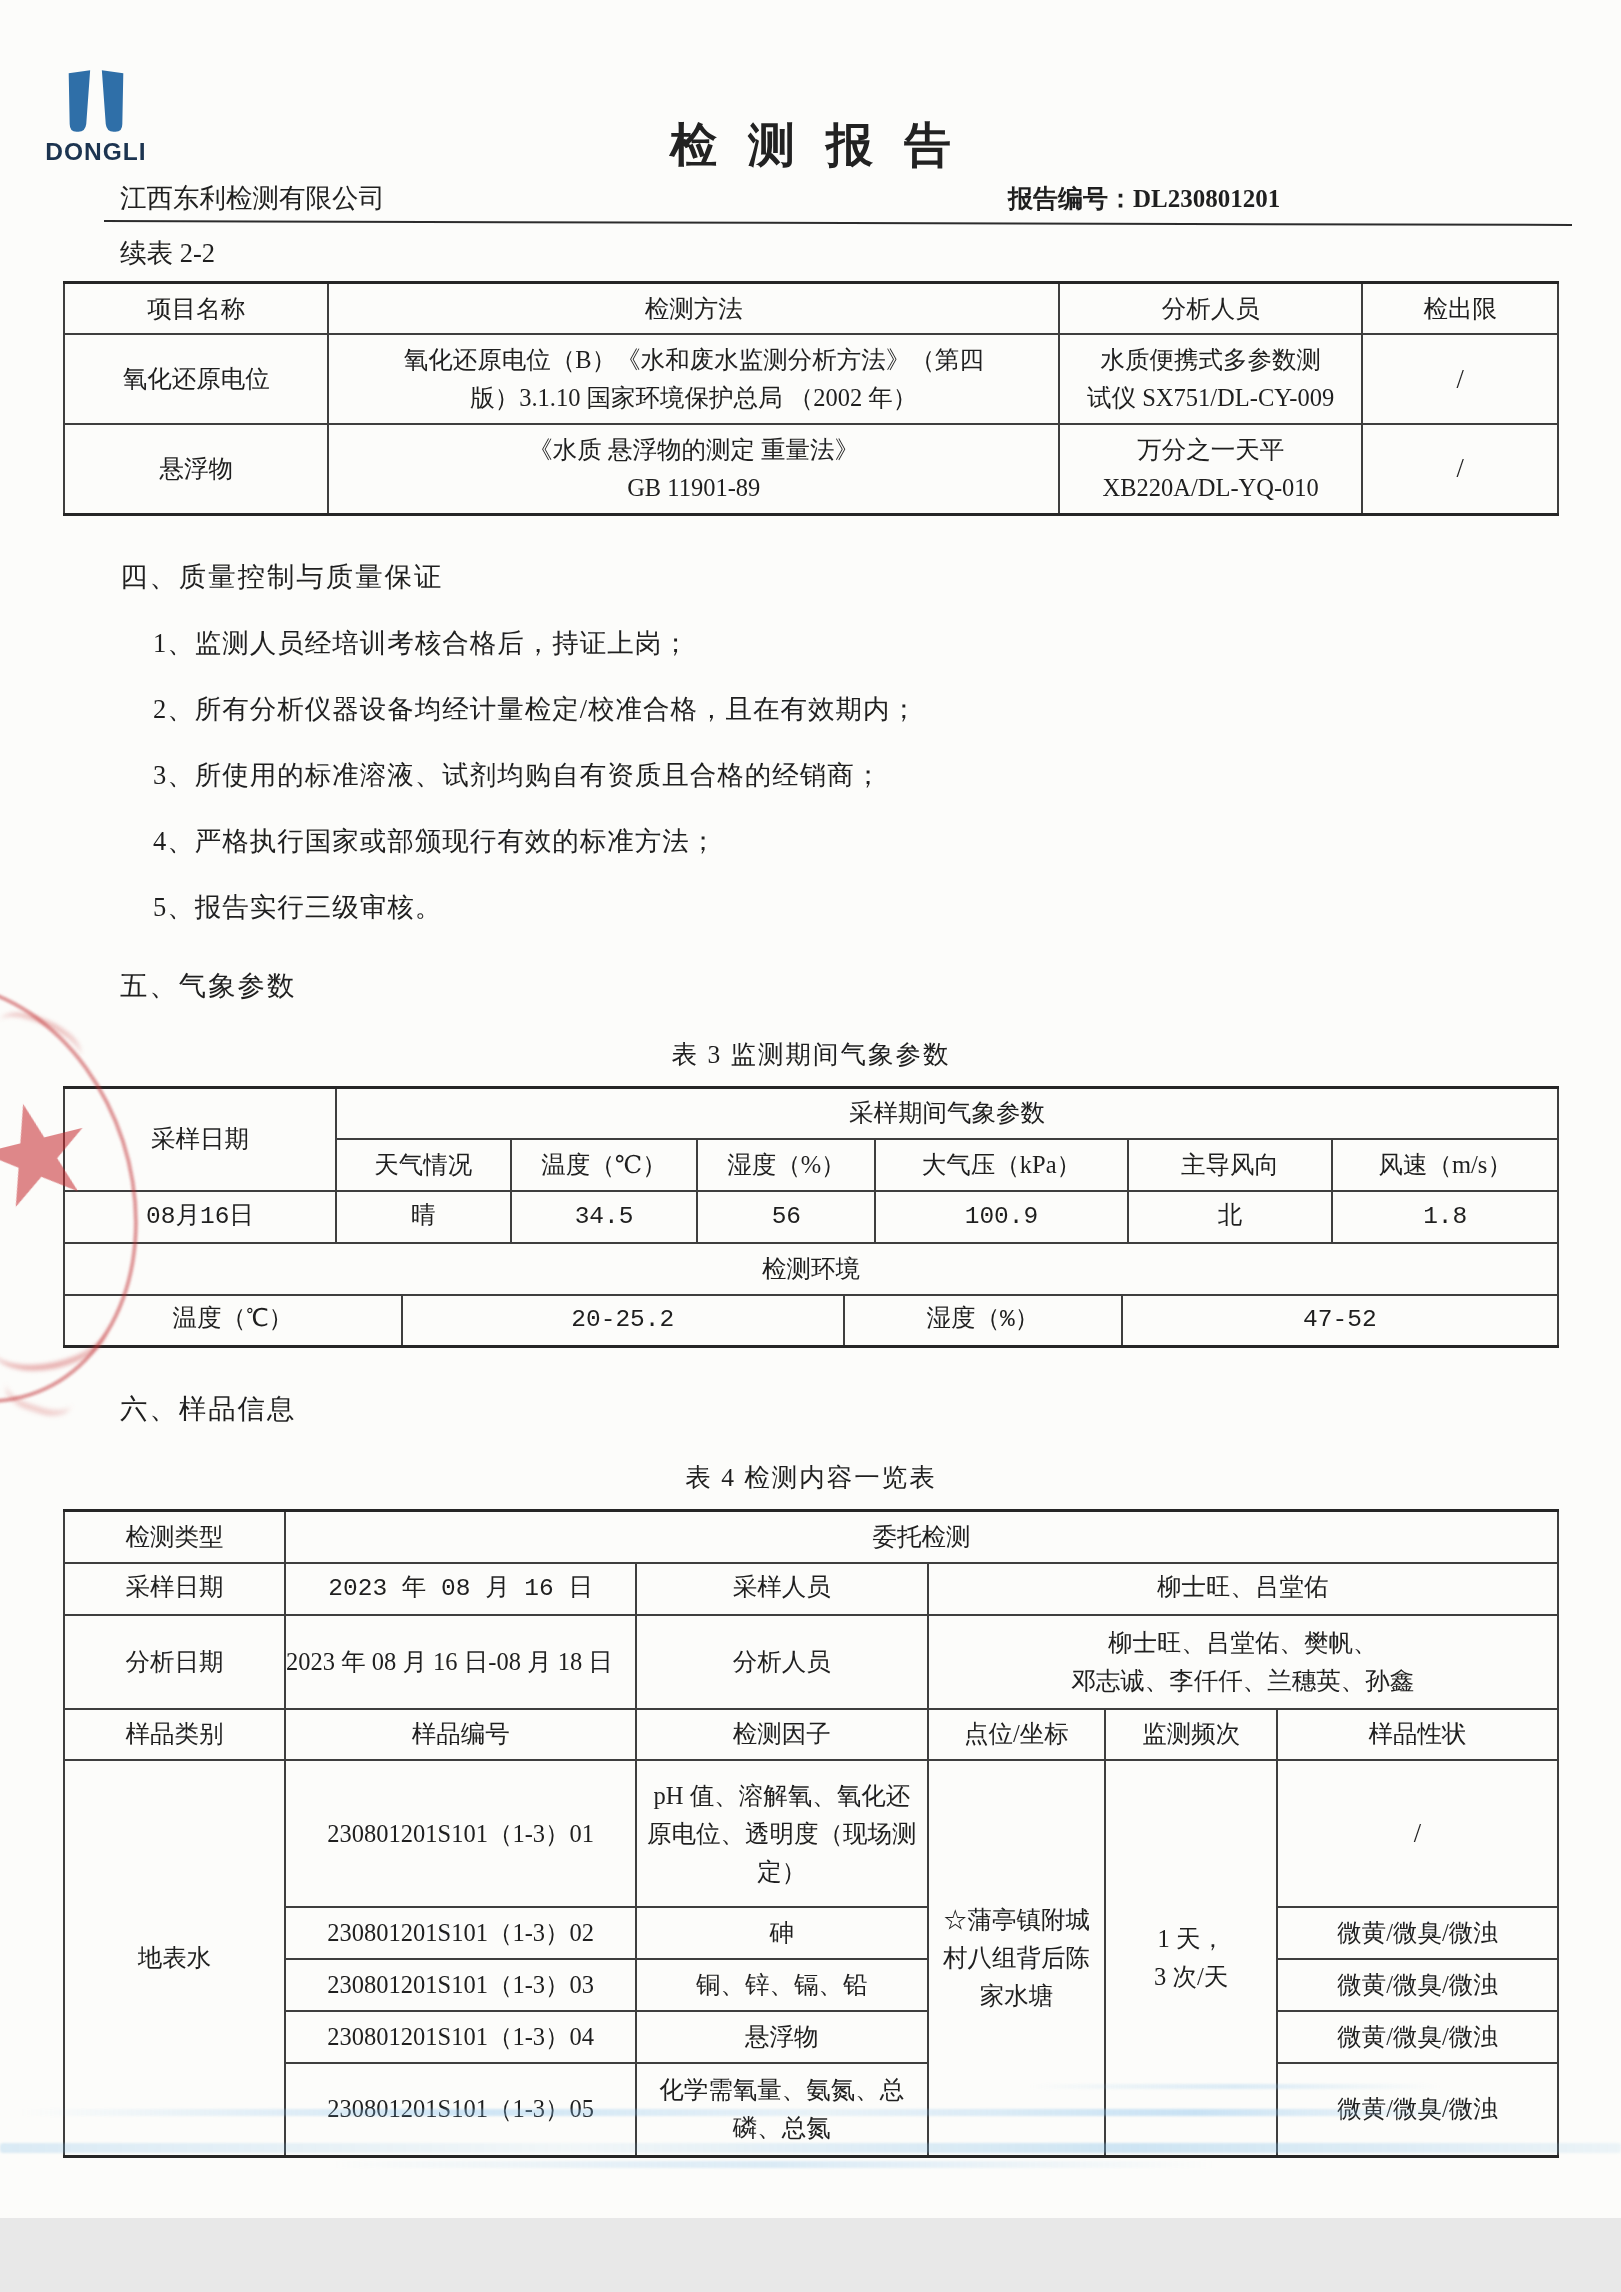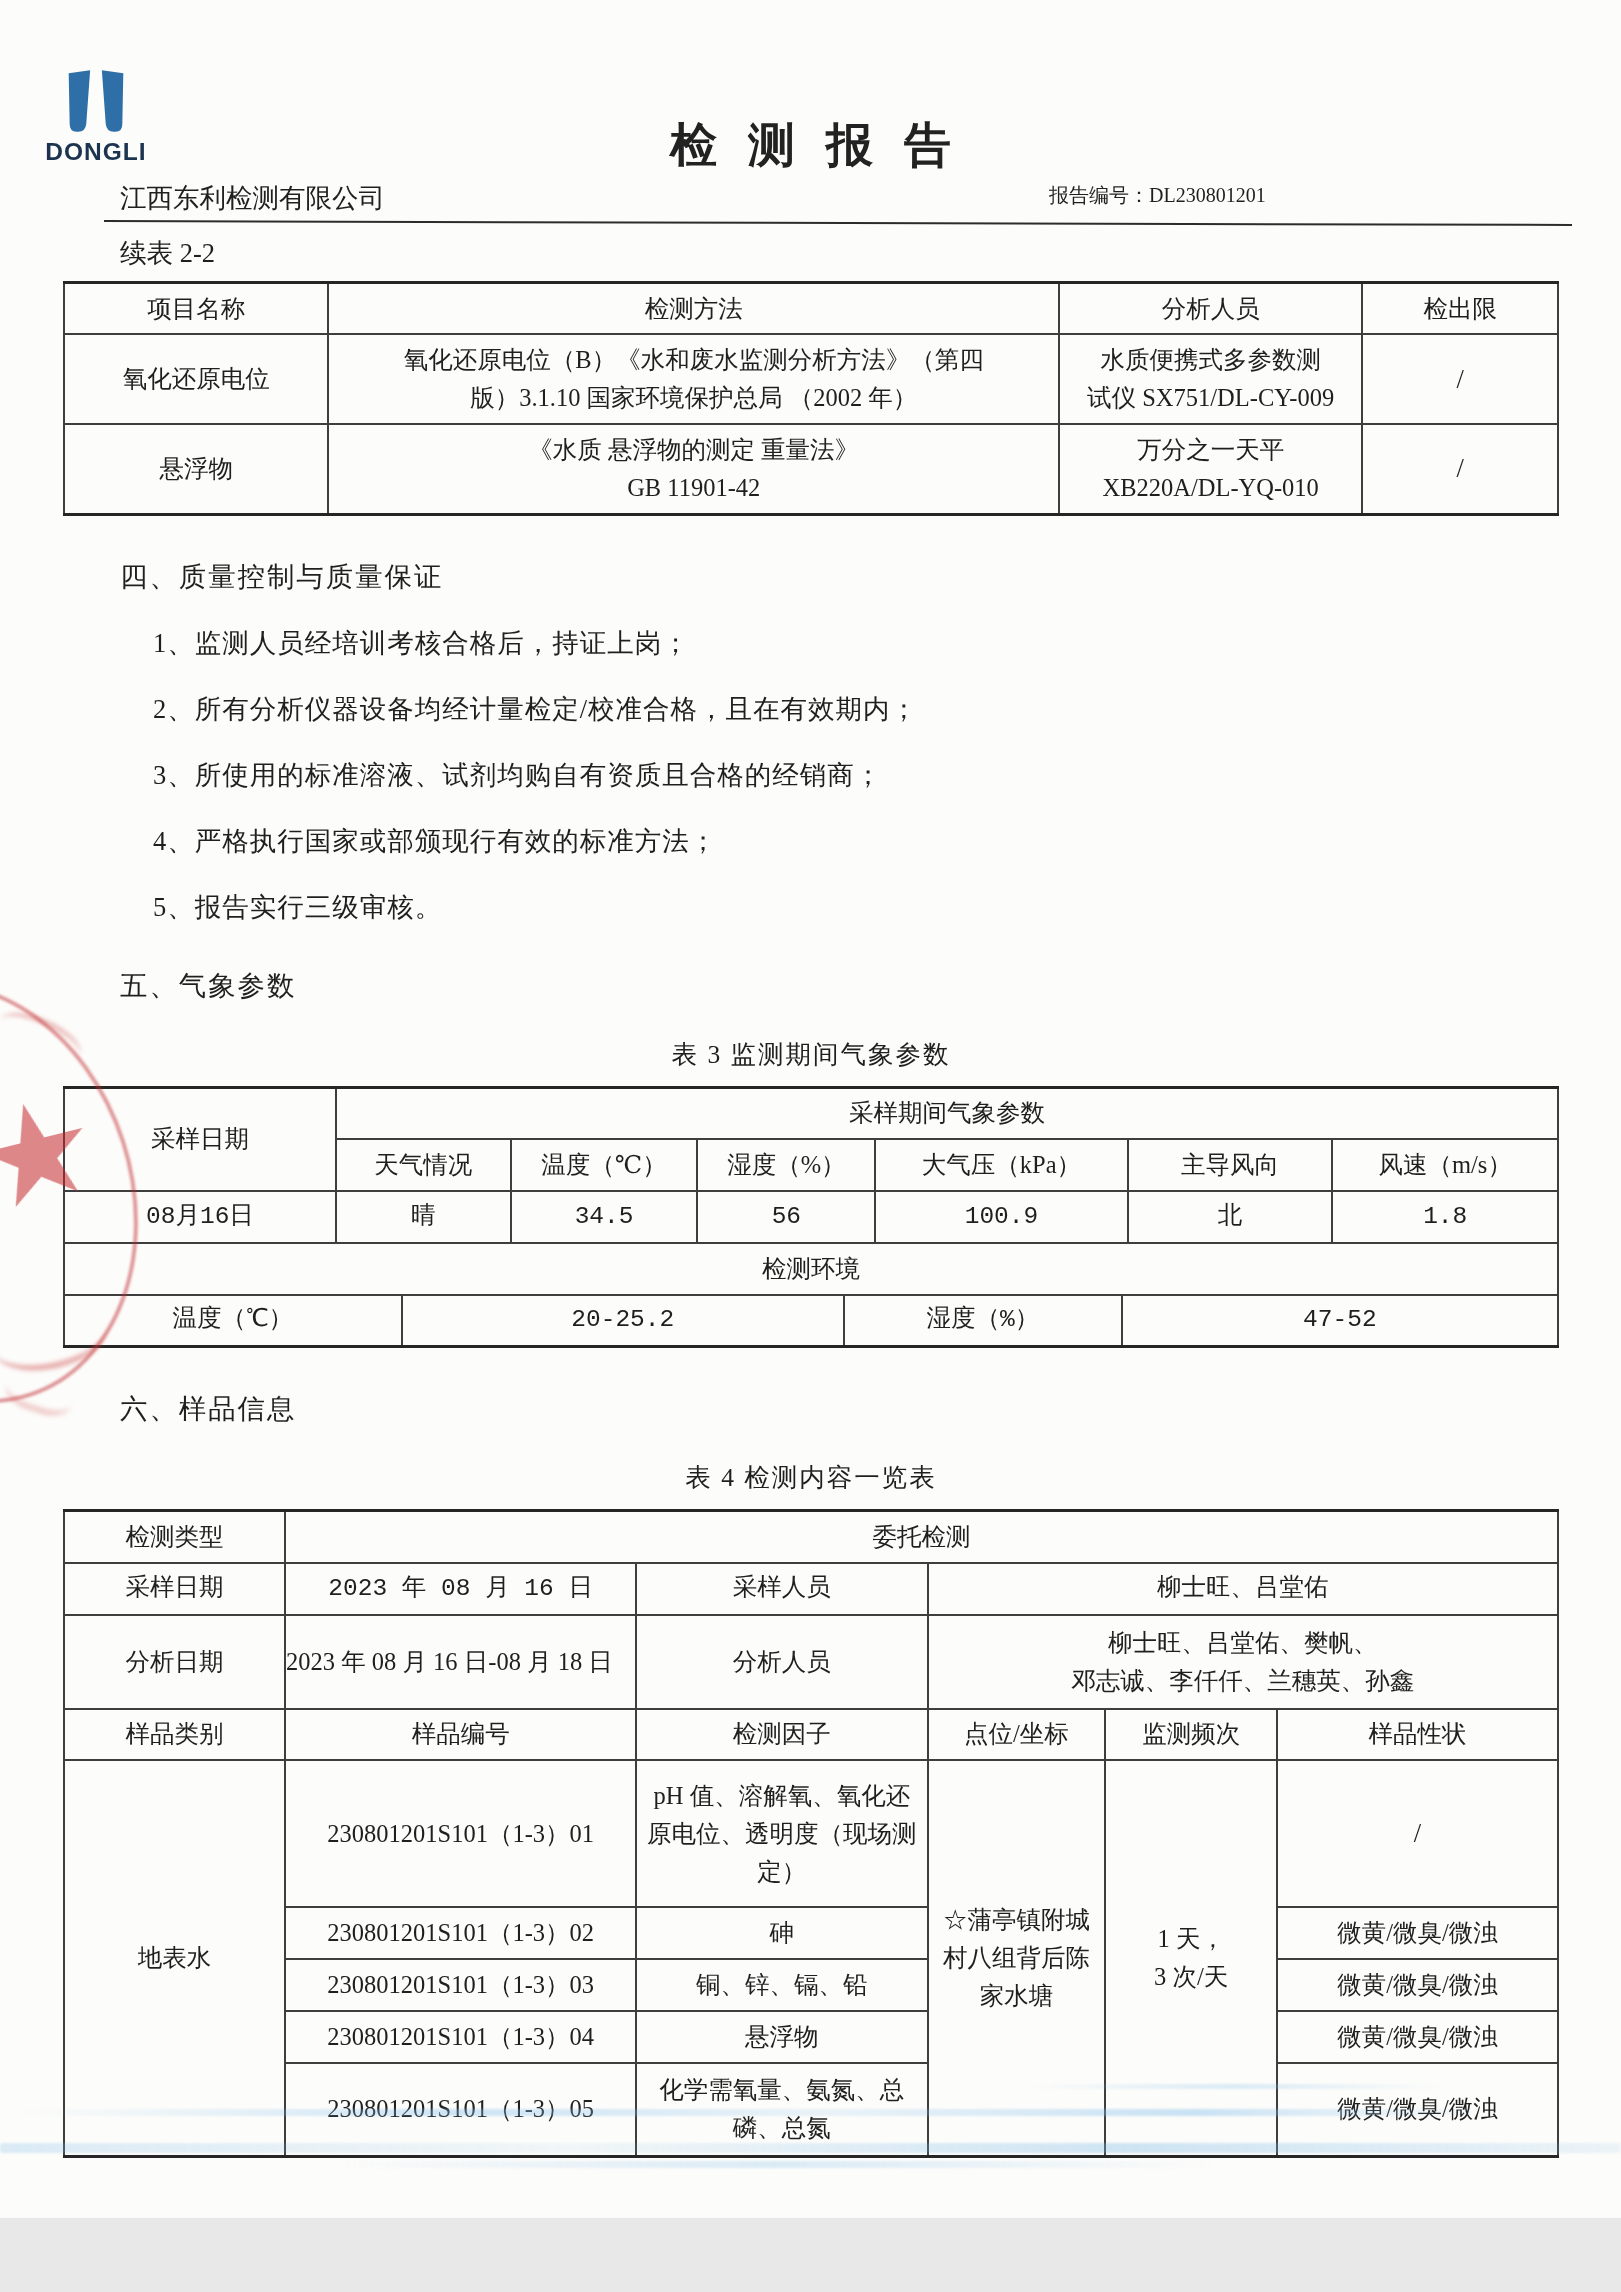--- a/index.html
+++ b/index.html
@@ -7,21 +7,21 @@
         overflow:hidden;font-family:"Liberation Serif","DejaVu Serif",serif;color:#1f1f1f;}
 
   
   .logo{position:absolute;left:37px;top:69px;width:118px;text-align:center;}
   .logo svg{display:block;margin:0 auto;}
   .logo-text{font-family:"Liberation Sans","DejaVu Sans",sans-serif;font-weight:bold;
              font-size:24.5px;letter-spacing:1px;color:#1c3450;margin-top:2px;}
   .title{position:absolute;left:0;right:0;top:114px;text-align:center;
          font-size:47px;font-weight:600;letter-spacing:31px;text-indent:31px;color:#222;}
   .company{position:absolute;left:120px;top:180px;font-size:26.5px;}
-  .report-no{position:absolute;left:1049px;top:182px;font-size:20px;}
+  .report-no{position:absolute;left:1008px;top:182px;font-size:25px;font-weight:bold;}
   .header-rule{position:absolute;left:104px;top:222px;width:1468px;height:0;
                border-top:2.9px solid #2c2c2c;transform:rotate(.15deg);}
 
   
   .content{position:absolute;left:63px;top:231px;width:1496px;}
   .cont-label{font-size:26.5px;margin:3.9px 0 9.8px 57px;}
   .sec-heading{font-size:27.4px;margin:43px 0 0 57px;letter-spacing:2px;}
   .qc-item{font-size:26.5px;margin:30px 0 0 90px;letter-spacing:1px;}
   .tbl-caption{text-align:center;font-size:25.5px;margin:33px 0 0 0;letter-spacing:2px;}
 
@@ -116,21 +116,21 @@
         <td>
           <span class="line">水质便携式多参数测</span>
           <span class="line">试仪 SX751/DL-CY-009</span>
         </td>
         <td class="slash">/</td>
       </tr>
       <tr>
         <td>悬浮物</td>
         <td>
           <span class="line">《水质 悬浮物的测定 重量法》</span>
-          <span class="line">GB 11901-42</span>
+          <span class="line">GB 11901-89</span>
         </td>
         <td>
           <span class="line">万分之一天平</span>
           <span class="line">XB220A/DL-YQ-010</span>
         </td>
         <td class="slash">/</td>
       </tr>
     </tbody>
       </table>
 

